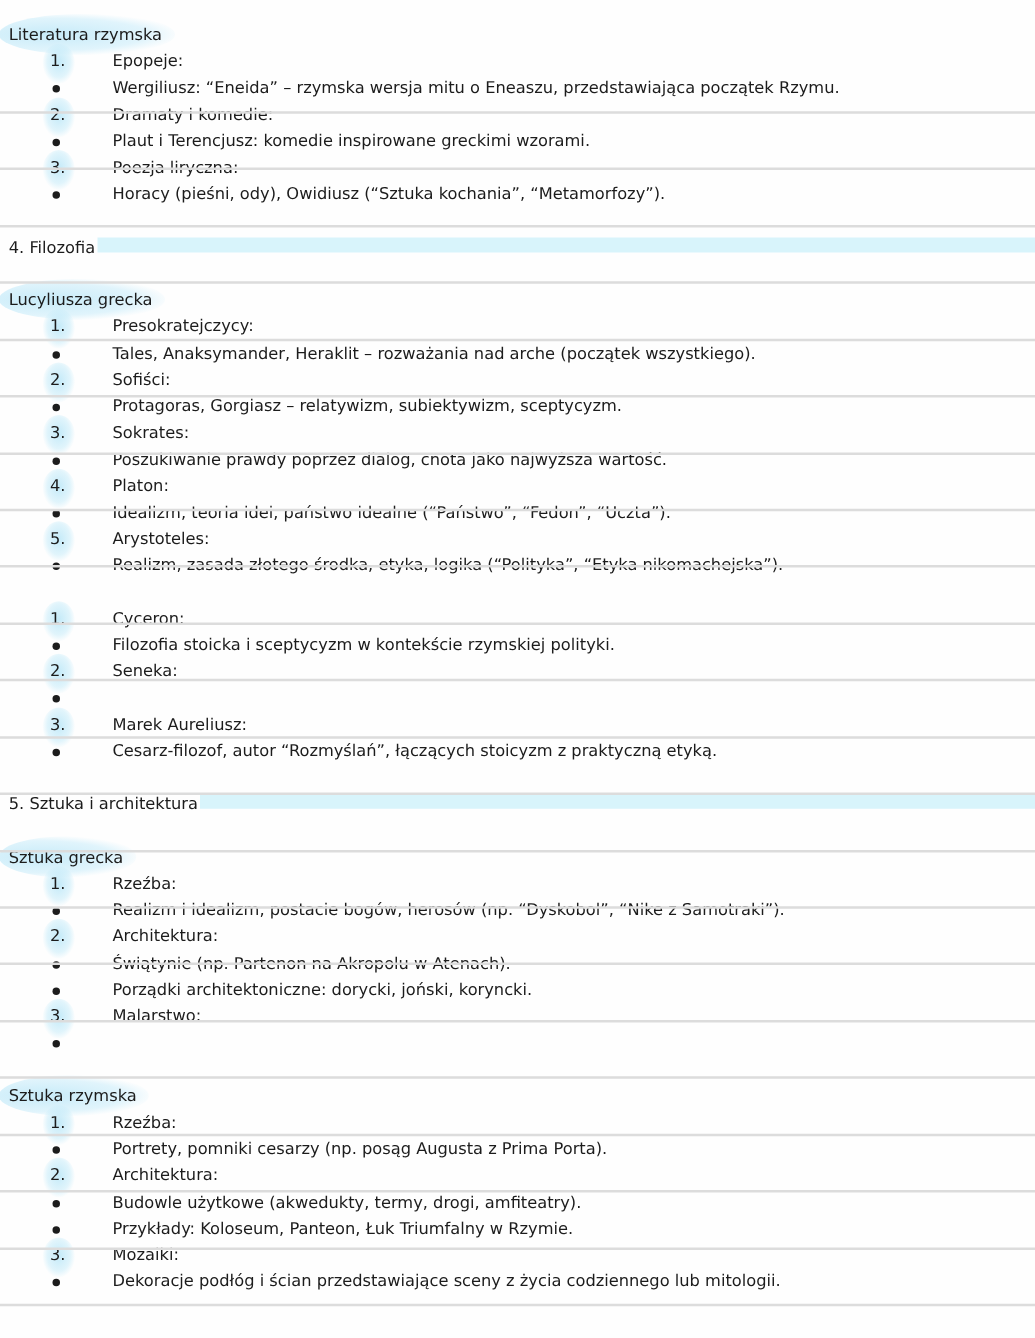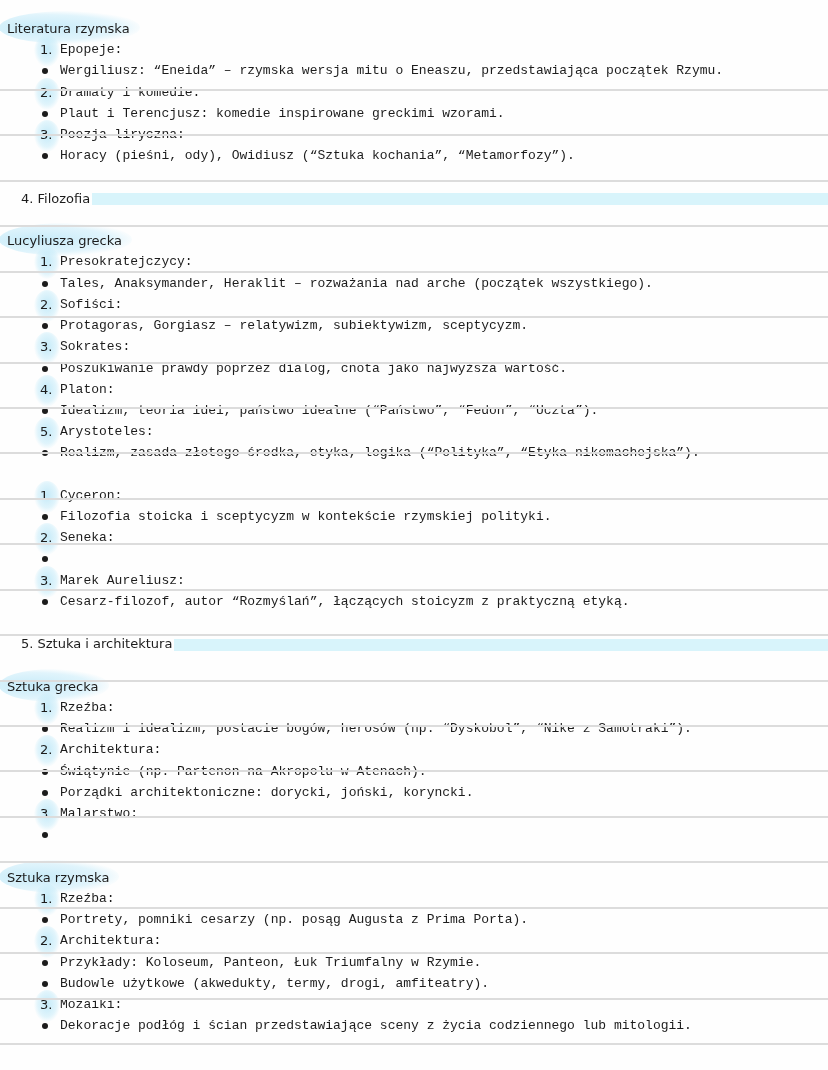--- a/index.html
+++ b/index.html
@@ -13,31 +13,31 @@
   .rule { position: absolute; left: 0; width: 828px; height: 2px; background: #dcdcdc; }
   #doc { position: absolute; left: 0; top: 18px; width: 828px; z-index: 1; }
   .row { position: relative; height: 21.23px; line-height: 21.23px; font-size: 13px; white-space: nowrap; }
   .heading { padding-left: 7px; }
   .heading .hl-wrap { position: relative; display: inline-block; text-align: center; }
   .heading .hl-wrap::before {
     content: ""; position: absolute; left: -8px; right: -10px; top: -7px; bottom: -5px;
     background: radial-gradient(ellipse at 30% 50%, rgba(190,232,248,0.85) 0%, rgba(200,236,250,0.55) 55%, rgba(255,255,255,0) 75%);
     border-radius: 50%; z-index: -1;
   }
-  .section { padding-left: 21px; display: flex; align-items: center; }
+  .section { padding-left: 7px; display: flex; }
   .section .band { flex: 1; height: 12px; background: #d8f4fb; margin-left: 2px; margin-top: 2px; }
   .num { position: absolute; left: 40px; top: 0; width: 24px; }
   .num::before {
     content: ""; position: absolute; left: -6px; top: -4px; width: 26px; height: 32px;
     border-radius: 50%;
     background: radial-gradient(ellipse at 50% 45%, rgba(190,232,248,0.9) 0%, rgba(205,238,250,0.6) 50%, rgba(255,255,255,0) 72%);
     z-index: -1;
   }
   .bullet { position: absolute; left: 42px; top: 8px; width: 6px; height: 6px; border-radius: 50%; background: #1c1c1c; }
-  .text { position: absolute; left: 60px; top: 0; font-family: Liberation Mono, monospace; }
+  .text { position: absolute; left: 90px; top: 0; }
 </style>
 </head>
 <body>
 
 <div id="rules">
     <div class="rule" style="top: 89px; background: rgb(220, 220, 220);"></div>
     <div class="rule" style="top: 134.43px; background: rgb(220, 220, 220);"></div>
     <div class="rule" style="top: 179.86px; background: rgb(220, 220, 220);"></div>
     <div class="rule" style="top: 225.29px; background: rgb(220, 220, 220);"></div>
     <div class="rule" style="top: 270.72px; background: rgb(220, 220, 220);"></div>
@@ -224,27 +224,27 @@
       <div class="row">
         <span class="bullet"></span>
         <span class="text">Portrety, pomniki cesarzy (np. posąg Augusta z Prima Porta).</span>
       </div>
       <div class="row">
         <span class="num">2.</span>
         <span class="text">Architektura:</span>
       </div>
       <div class="row">
         <span class="bullet"></span>
+        <span class="text">Budowle użytkowe (akwedukty, termy, drogi, amfiteatry).</span>
+      </div>
+      <div class="row">
+        <span class="bullet"></span>
         <span class="text">Przykłady: Koloseum, Panteon, Łuk Triumfalny w Rzymie.</span>
       </div>
       <div class="row">
-        <span class="bullet"></span>
-        <span class="text">Budowle użytkowe (akwedukty, termy, drogi, amfiteatry).</span>
-      </div>
-      <div class="row">
         <span class="num">3.</span>
         <span class="text">Mozaiki:</span>
       </div>
       <div class="row">
         <span class="bullet"></span>
         <span class="text">Dekoracje podłóg i ścian przedstawiające sceny z życia codziennego lub mitologii.</span>
       </div>
     </div>
 
 </div>

